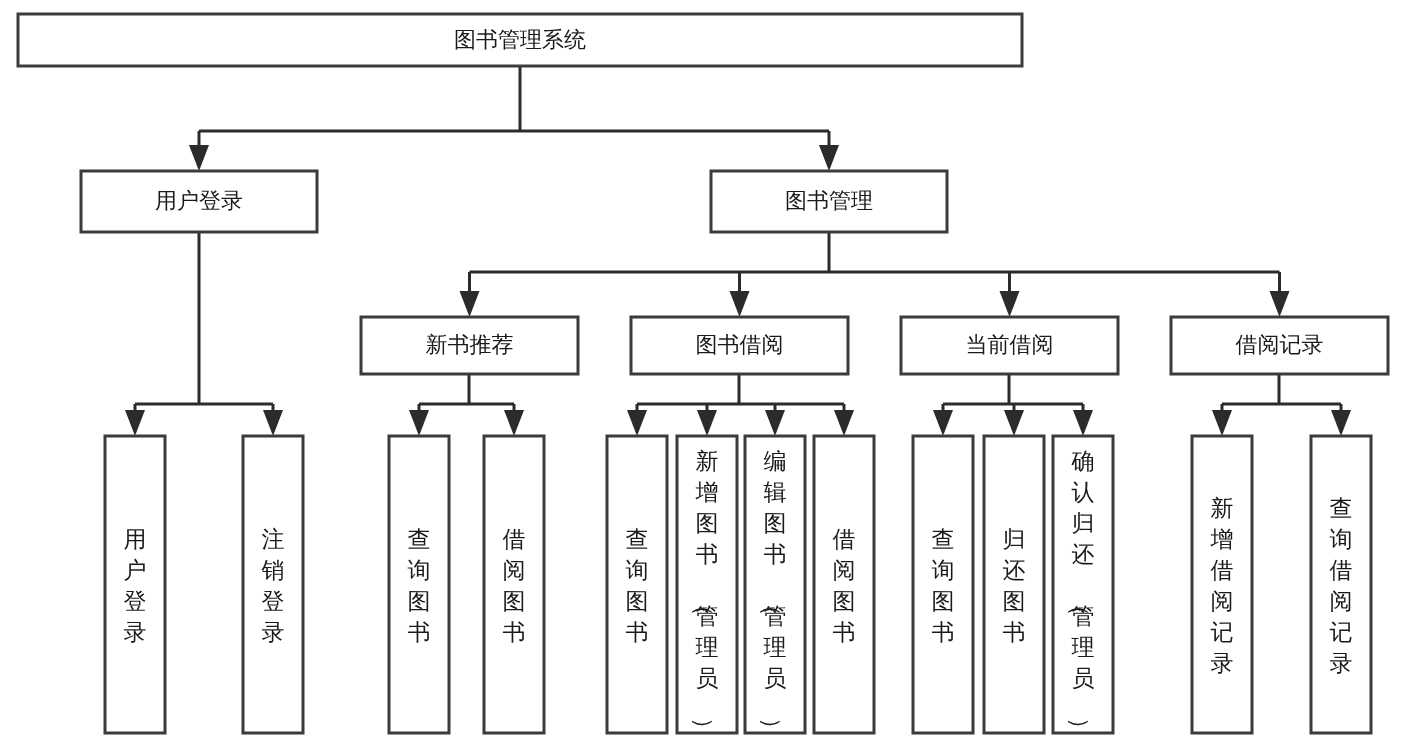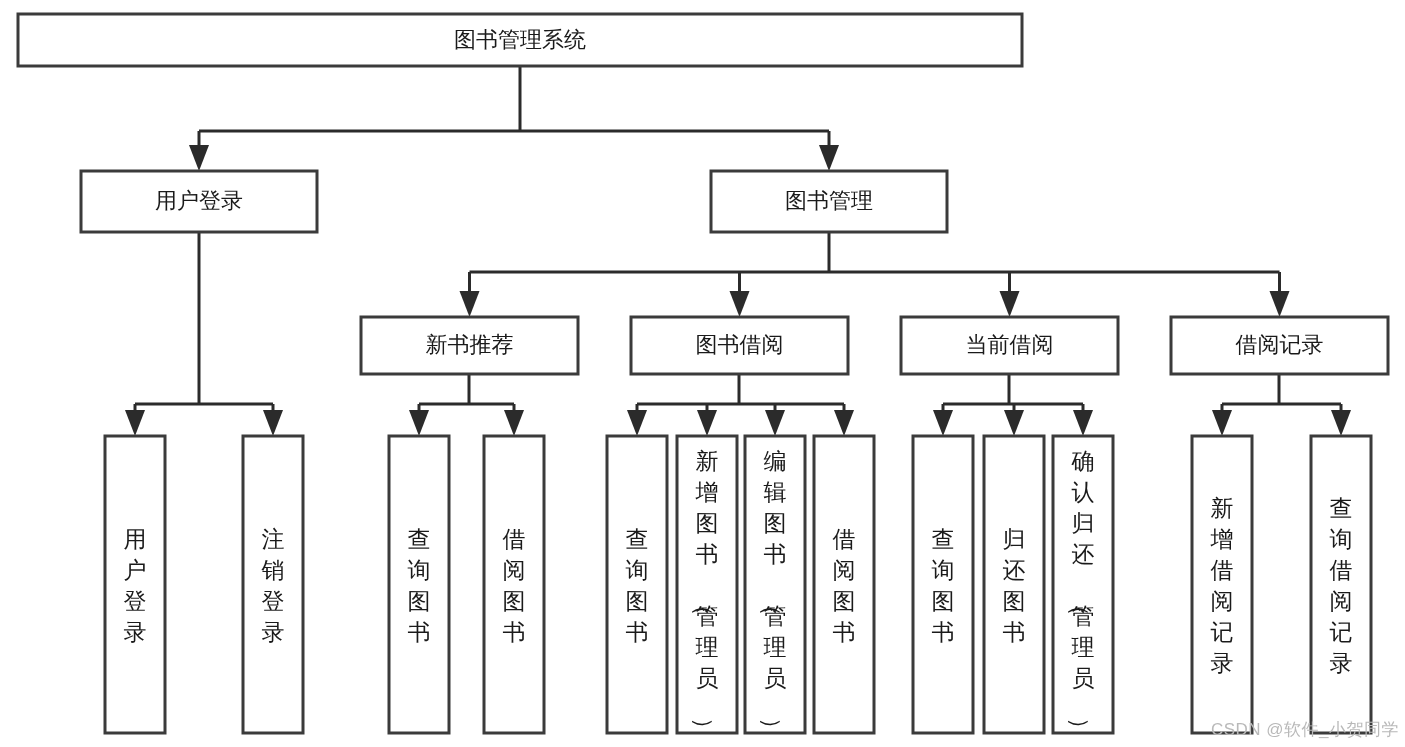--- a/index.html
+++ b/index.html
@@ -179,14 +179,13 @@
         <g>
           <rect x="1192" y="436" width="60" height="297" class="leaf-rect"></rect>
           <text x="1222" y="515.68" class="leaf-label"><tspan x="1222" dy="0">新</tspan><tspan x="1222" dy="31">增</tspan><tspan x="1222" dy="31">借</tspan><tspan x="1222" dy="31">阅</tspan><tspan x="1222" dy="31">记</tspan><tspan x="1222" dy="31">录</tspan></text>
         </g>
         <g>
           <rect x="1311" y="436" width="60" height="297" class="leaf-rect"></rect>
           <text x="1341" y="515.68" class="leaf-label"><tspan x="1341" dy="0">查</tspan><tspan x="1341" dy="31">询</tspan><tspan x="1341" dy="31">借</tspan><tspan x="1341" dy="31">阅</tspan><tspan x="1341" dy="31">记</tspan><tspan x="1341" dy="31">录</tspan></text>
         </g>
       </g>
   </svg>
-  <div class="watermark">CSDN @软件_小贺同学</div>
 </div>
 
 </body></html>

